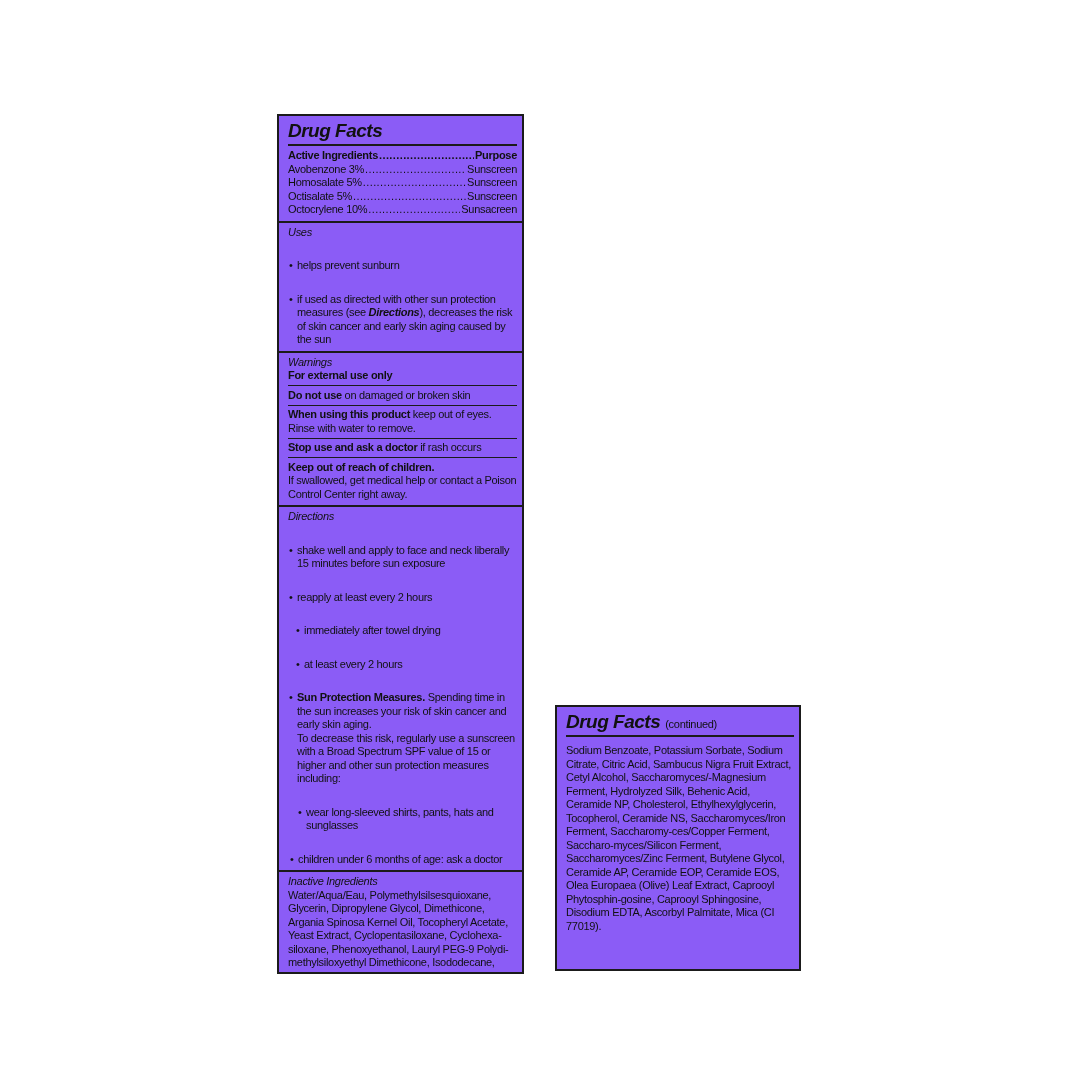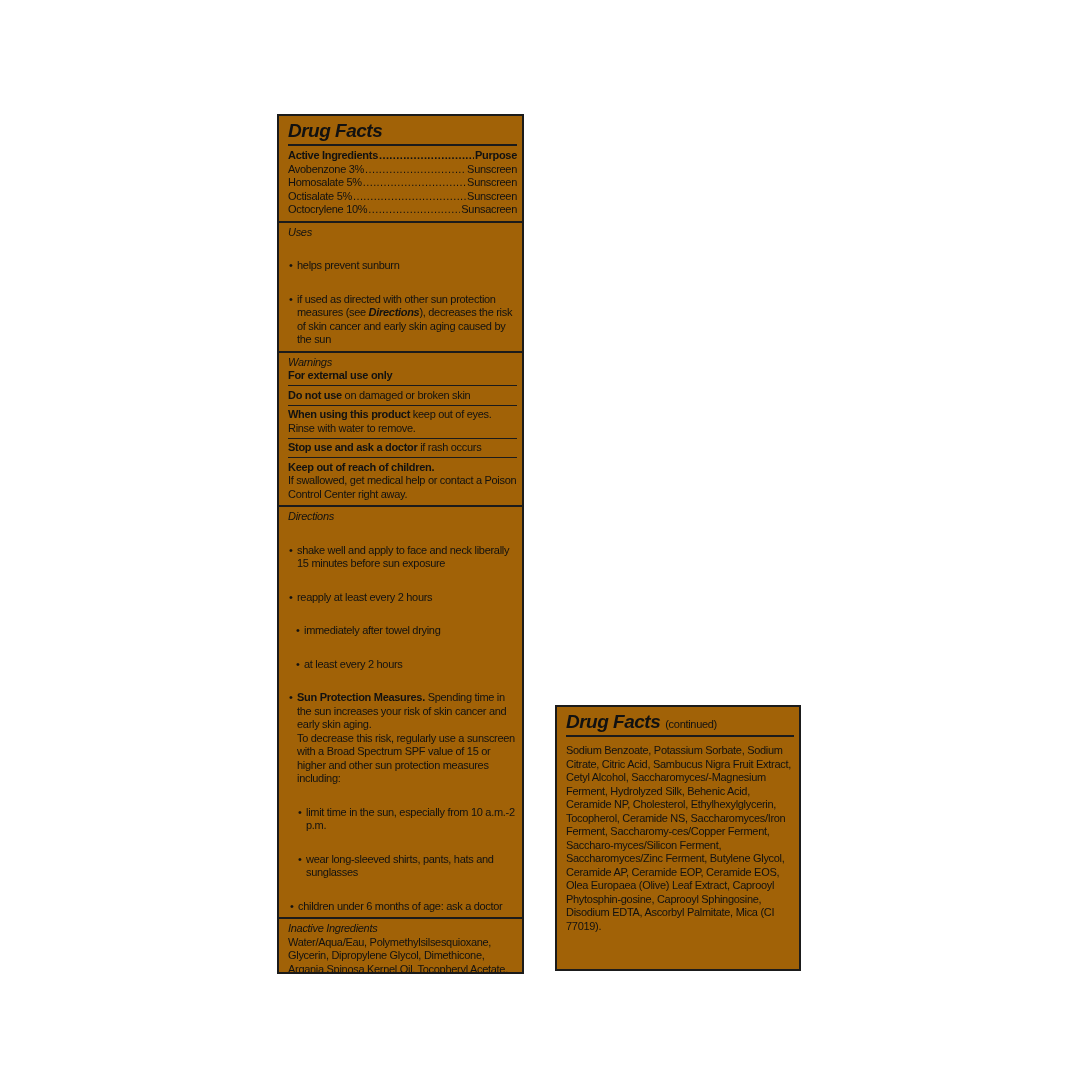--- a/index.html
+++ b/index.html
@@ -4,21 +4,21 @@
 <style>
   * { margin:0; padding:0; box-sizing:border-box; }
   html,body { width:1080px; height:1080px; background:#ffffff; overflow:hidden; }
   body {
     font-family:"Liberation Sans", sans-serif;
     color:#111;
     position:relative;
   }
   .panel {
     position:absolute;
-    background:#a16207;
+    background:#8b5cf6;
     border:2px solid #1b1b1b;
     display:flex;
     flex-direction:column;
     overflow:hidden;
   }
   #left-panel  { left:277px; top:114px; width:247px; height:860px; }
   #right-panel { left:555px; top:705px; width:246px; height:266px; }
 
   .section {
     border-top:2px solid #1b1b1b;
@@ -131,21 +131,20 @@
   </div>
 
   <div class="section">
     <div class="heading">Directions</div>
     <div class="bullet">shake well and apply to face and neck liberally 15 minutes before sun exposure</div>
     <div class="bullet">reapply at least every 2 hours</div>
     <div class="bullet sub">immediately after towel drying</div>
     <div class="bullet sub">at least every 2 hours</div>
     <div class="bullet"><span class="b">Sun Protection Measures.</span><span> Spending time in the sun increases your risk of skin cancer and early skin aging.</span>
       <div>To decrease this risk, regularly use a sunscreen with a Broad Spectrum SPF value of 15 or higher and other sun protection measures including:</div>
-      <div class="bullet">limit time in the sun, especially from 10 a.m.-2 p.m.</div>
       <div class="bullet">wear long-sleeved shirts, pants, hats and sunglasses</div>
       <div class="bullet" style="margin-left:-8px;">children under 6 months of age: ask a doctor</div>
     </div>
   </div>
 
 
   <div class="section grow">
     <div class="heading">Inactive Ingredients</div>
     <div>Water/Aqua/Eau, Polymethylsilsesquioxane, Glycerin, Dipropylene Glycol, Dimethicone, Argania Spinosa Kernel Oil, Tocopheryl Acetate, Yeast Extract, Cyclopentasiloxane, Cyclohexa-siloxane, Phenoxyethanol, Lauryl PEG-9 Polydi-methylsiloxyethyl Dimethicone, Isododecane, Dimethicone/PEG-10/15 Cross-polymer, Saccharide Isomerate, Methyl Gluceth-20, Sodium Chloride, Sodium Hyaluronate, Bisabolol, PEG-15/Lauryl Dimethicone Crosspolymer, Sodium PCA, Propylene Glycol, Ceteareth-25,</div>
     <div class="continued-row">

